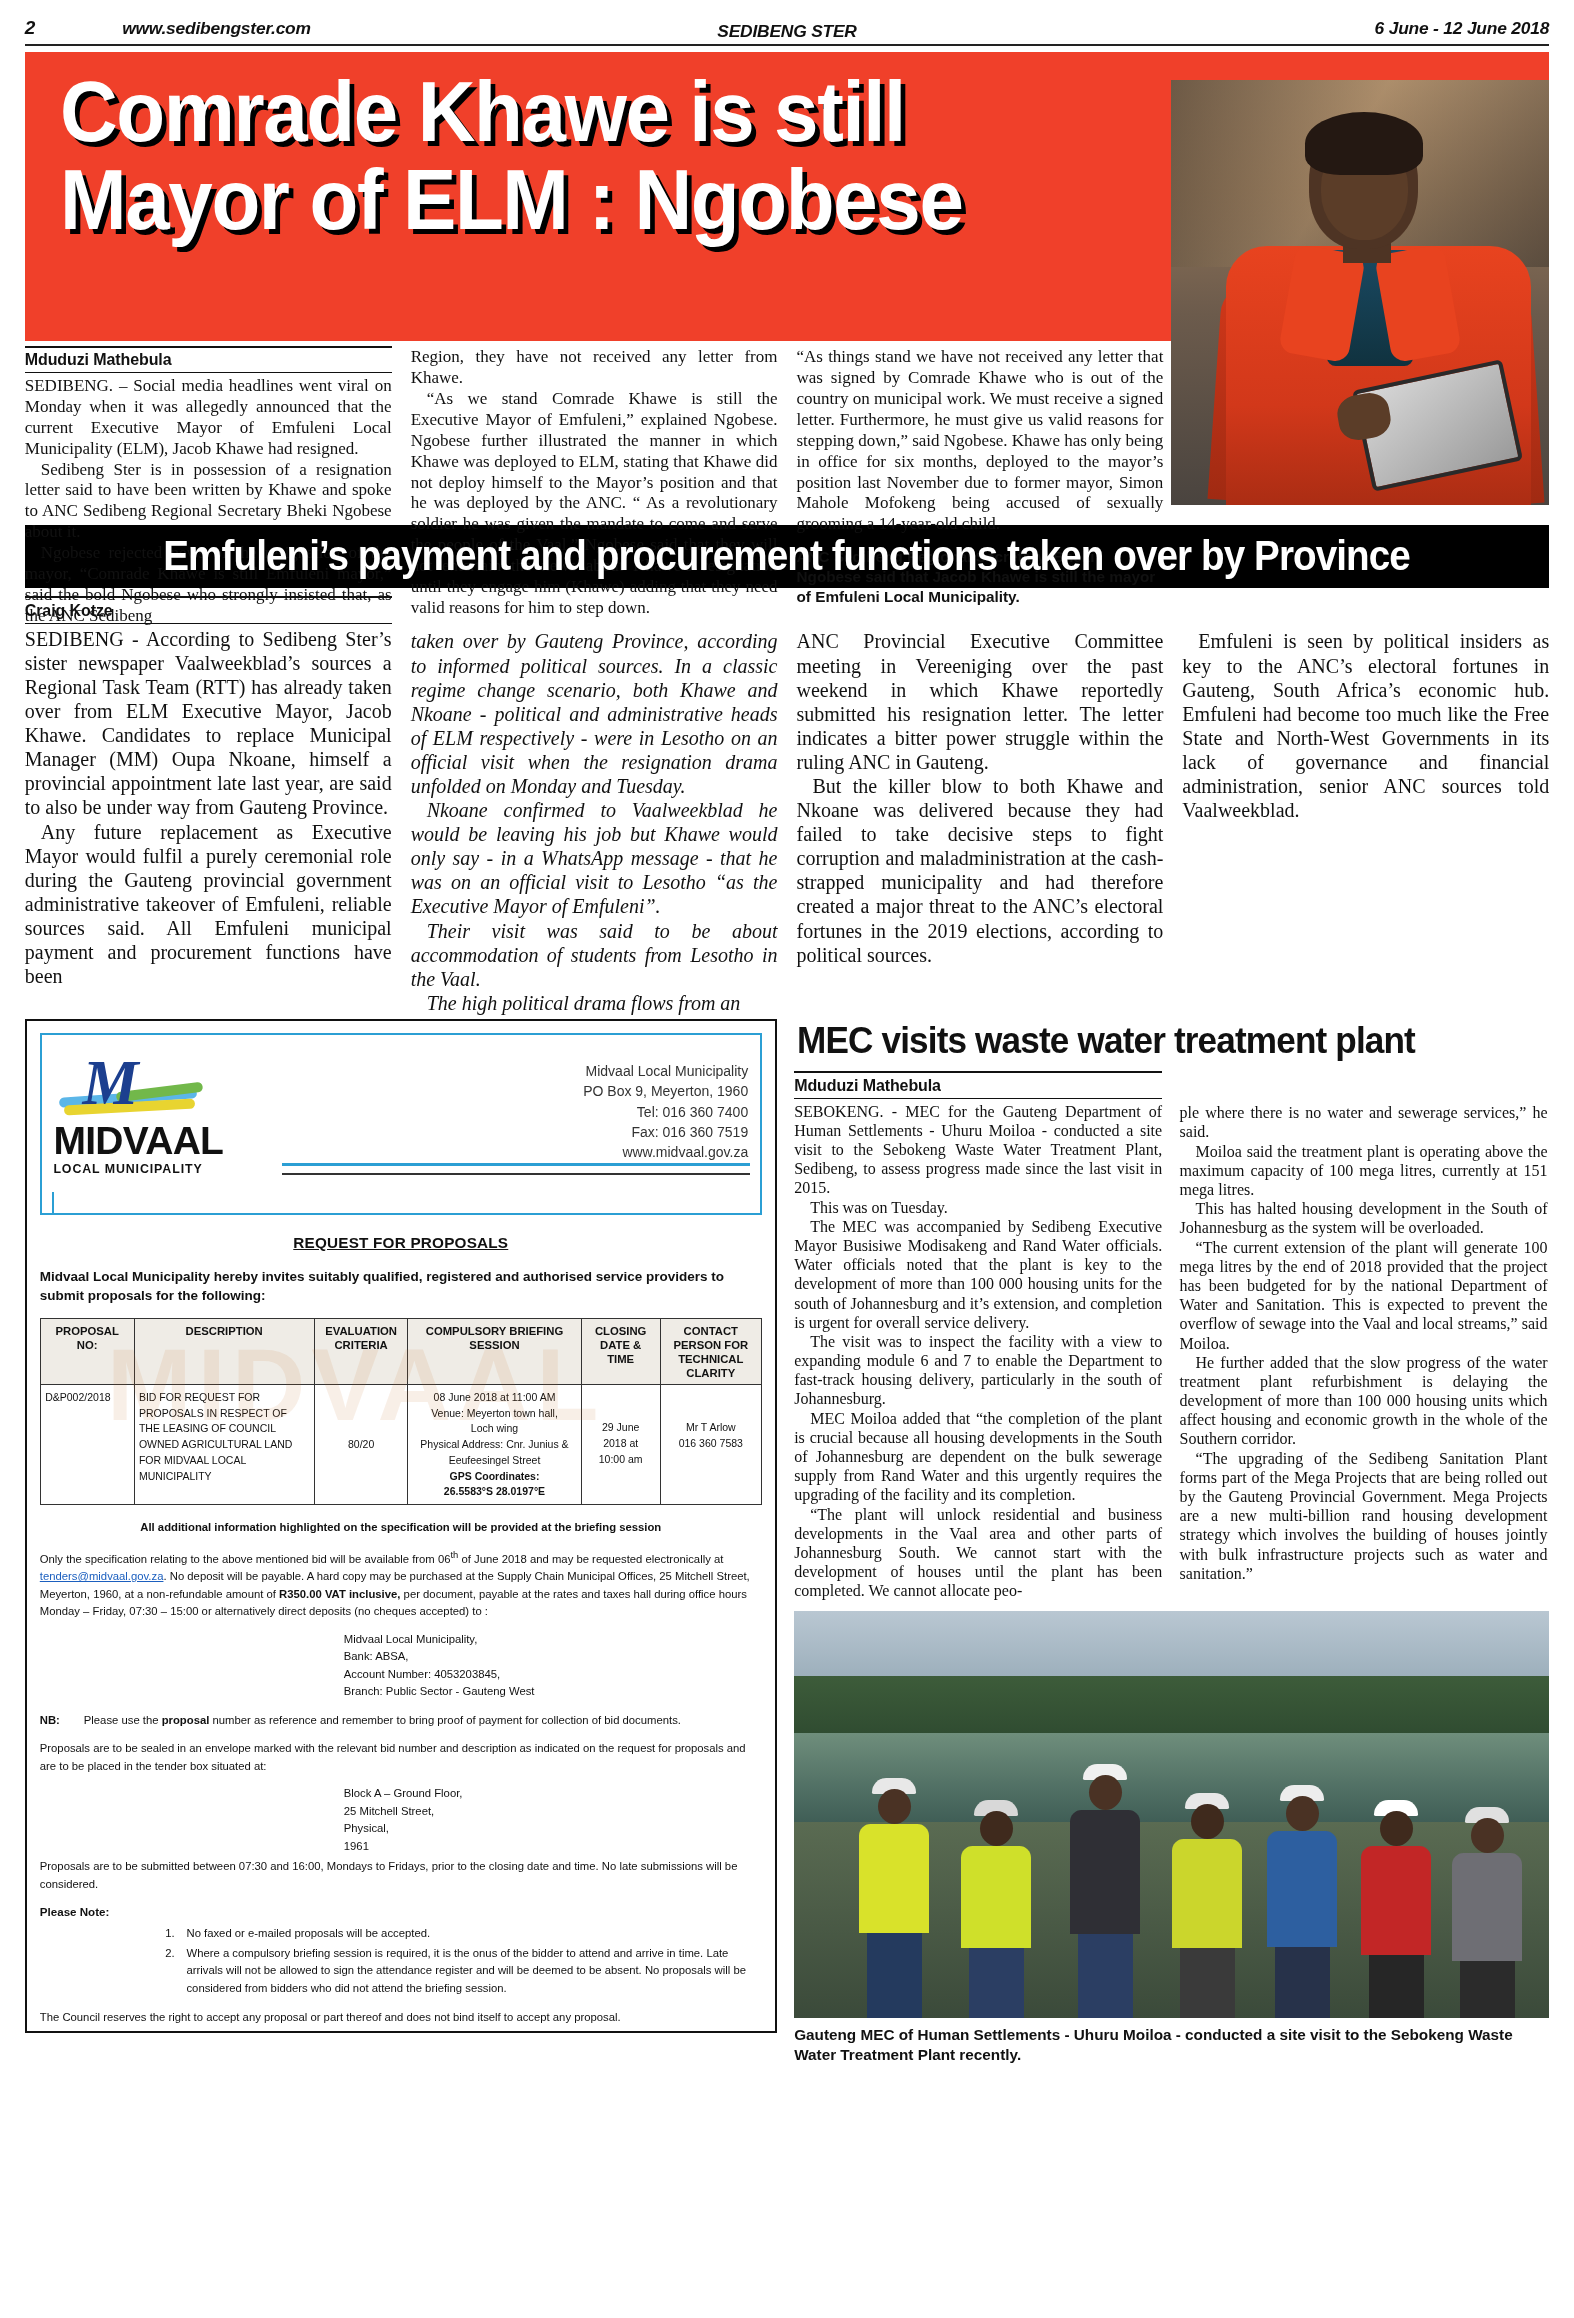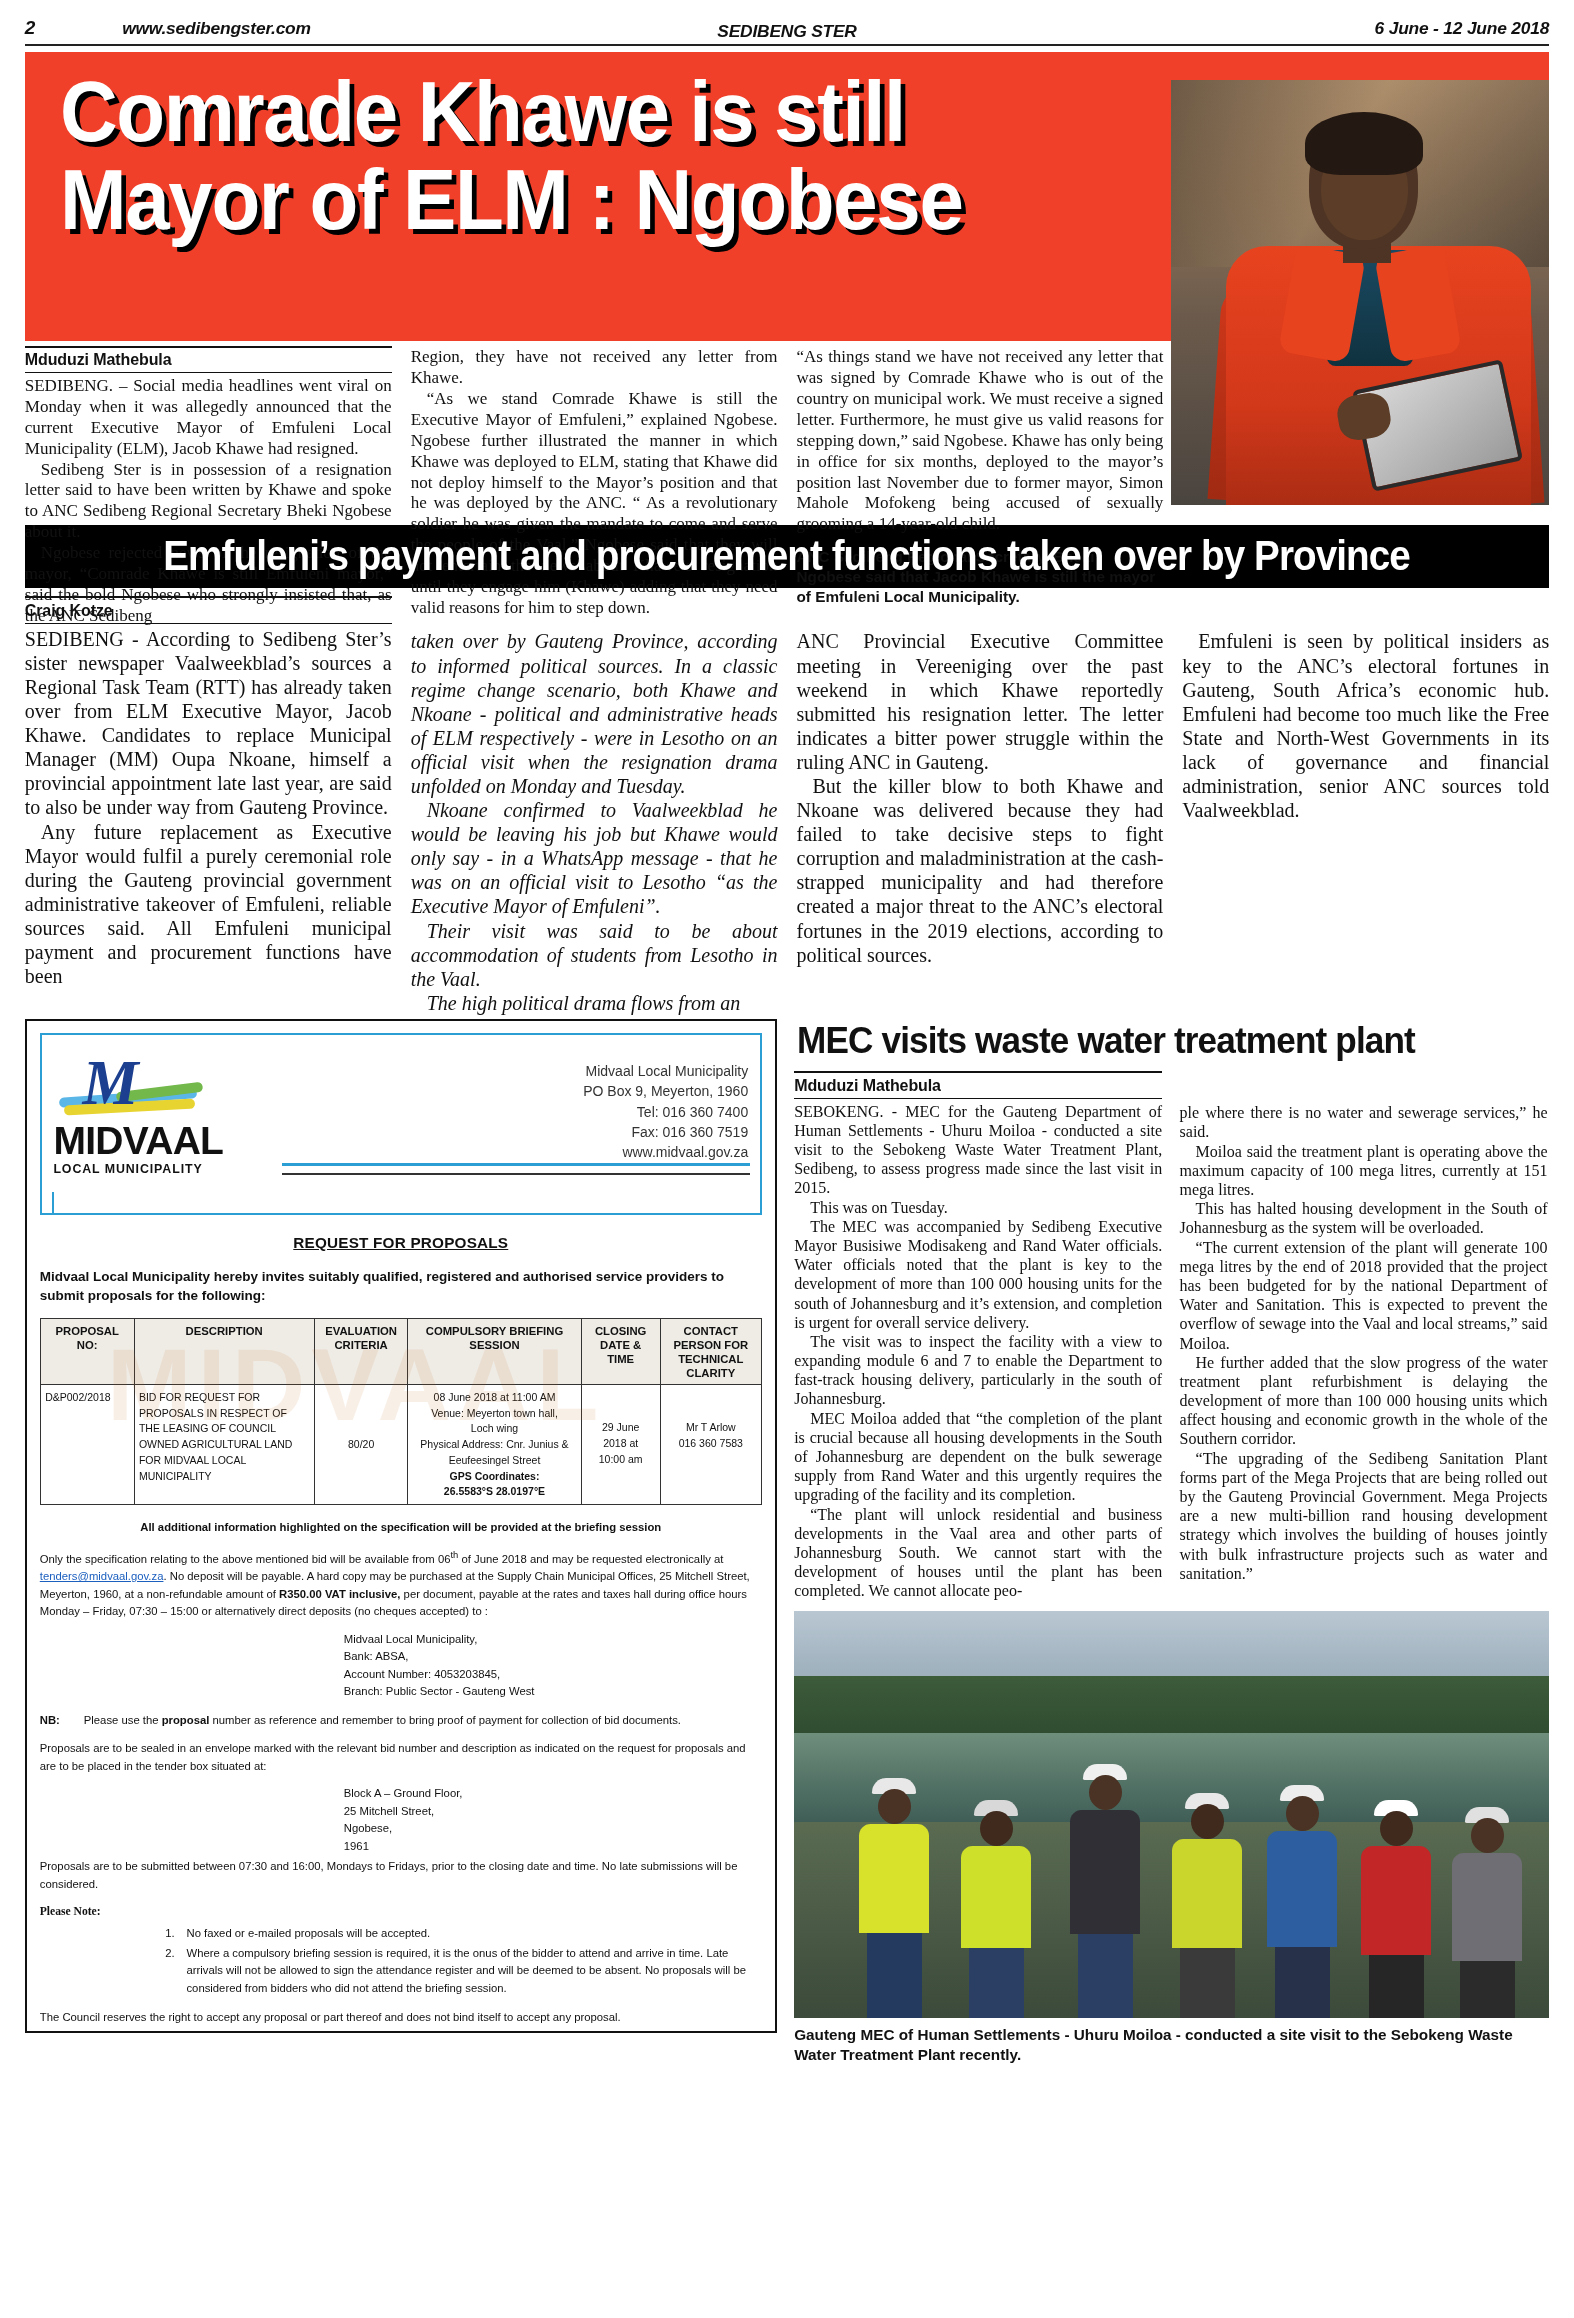--- a/index.html
+++ b/index.html
@@ -175,21 +175,21 @@
   .ad-note-center { text-align:center; font-family:"Liberation Sans", sans-serif; font-weight:bold;
      font-size:11.3px; margin: 16px 0 14.5px 0;}
   .ad-p { font-family:"Liberation Sans", sans-serif; font-size:11.3px; line-height:1.55; margin: 0 0 10.2px 0; }
   .ad-p a, .lnk { color:#1b5fbf; text-decoration:underline; }
   .ad-indent { margin-left: 304px; font-family:"Liberation Sans", sans-serif; font-size:11.3px; line-height:1.55; }
   .ad-nb { font-family:"Liberation Sans", sans-serif; font-size:11.3px; line-height:1.55; margin: 11.6px 0 10.2px 0; }
   .ad-nb b.lbl { display:inline-block; width:44px; }
   ol.ad-list { font-family:"Liberation Sans", sans-serif; font-size:11.3px; line-height:1.55;
      margin: 7.3px 0 11.6px 0; padding-left: 138px; }
   ol.ad-list li { margin-bottom: 2.2px; padding-left: 8.7px;}
-  .please-note { font-family:Liberation Serif, serif; font-weight:bold; font-size:11.6px; margin: 11.6px 0 0 0;}
+  .please-note { font-family:Liberation Sans, sans-serif; font-weight:bold; font-size:11.6px; margin: 11.6px 0 0 0;}
 
   
   .right-lower { width: 755px; }
   .mec-head {
     font-family:"Liberation Sans", sans-serif; font-weight:bold;
     font-size: 37px; letter-spacing:-0.9px; line-height:1.05;
     margin: 2.9px 0 10.2px 2.9px; transform: scaleX(0.95); transform-origin:left center; white-space:nowrap;
   }
   .mec-cols { display:flex; gap: 17.4px; }
   .mec-cols .col { width: 368px; }
@@ -396,21 +396,21 @@
 
       <div class="ad-nb">
         <b class="lbl">NB:</b><span>Please use the </span><b>proposal</b><span> number as reference and remember to bring proof of payment for collection of bid documents.</span>
       </div>
 
       <p class="ad-p">Proposals are to be sealed in an envelope marked with the relevant bid number and description as indicated on the request for proposals and are to be placed in the tender box situated at:</p>
 
       <div class="ad-indent">
         <div>Block A – Ground Floor,</div>
         <div>25 Mitchell Street,</div>
-        <div>Ngobese,</div>
+        <div>Physical,</div>
         <div>1961</div>
       </div>
 
       <p class="ad-p" style="margin-top:2.9px">Proposals are to be submitted between 07:30 and 16:00, Mondays to Fridays, prior to the closing date and time. No late submissions will be considered.</p>
 
       <div class="please-note">Please Note:</div>
 
       <ol class="ad-list">
         <li>No faxed or e-mailed proposals will be accepted.</li>
         <li>Where a compulsory briefing session is required, it is the onus of the bidder to attend and arrive in time. Late arrivals will not be allowed to sign the attendance register and will be deemed to be absent. No proposals will be considered from bidders who did not attend the briefing session.</li>

